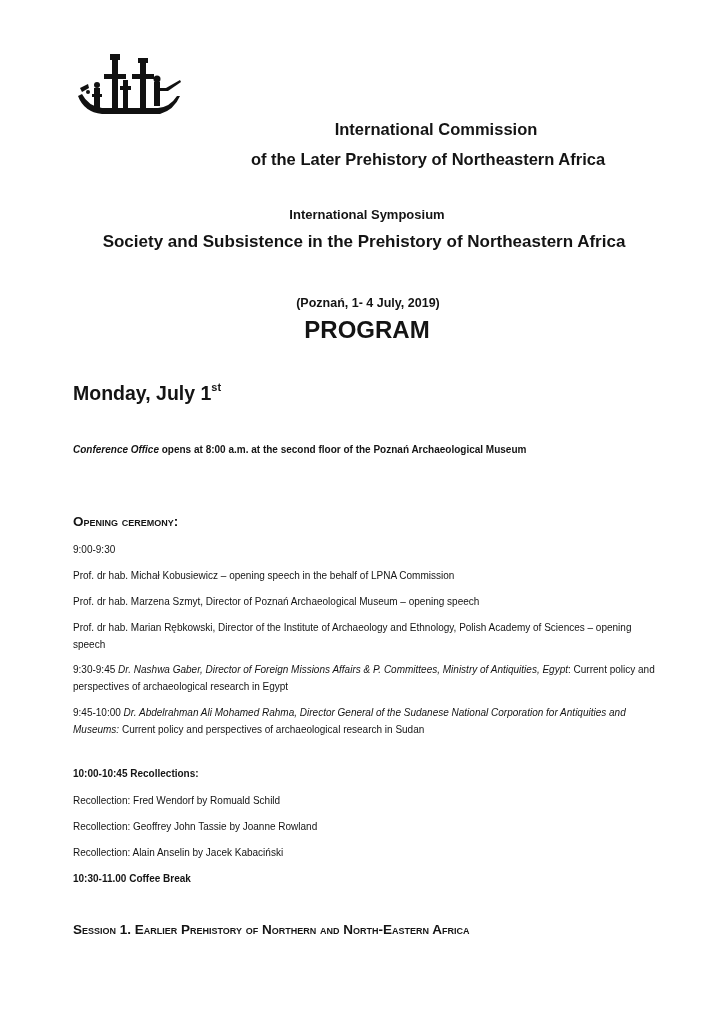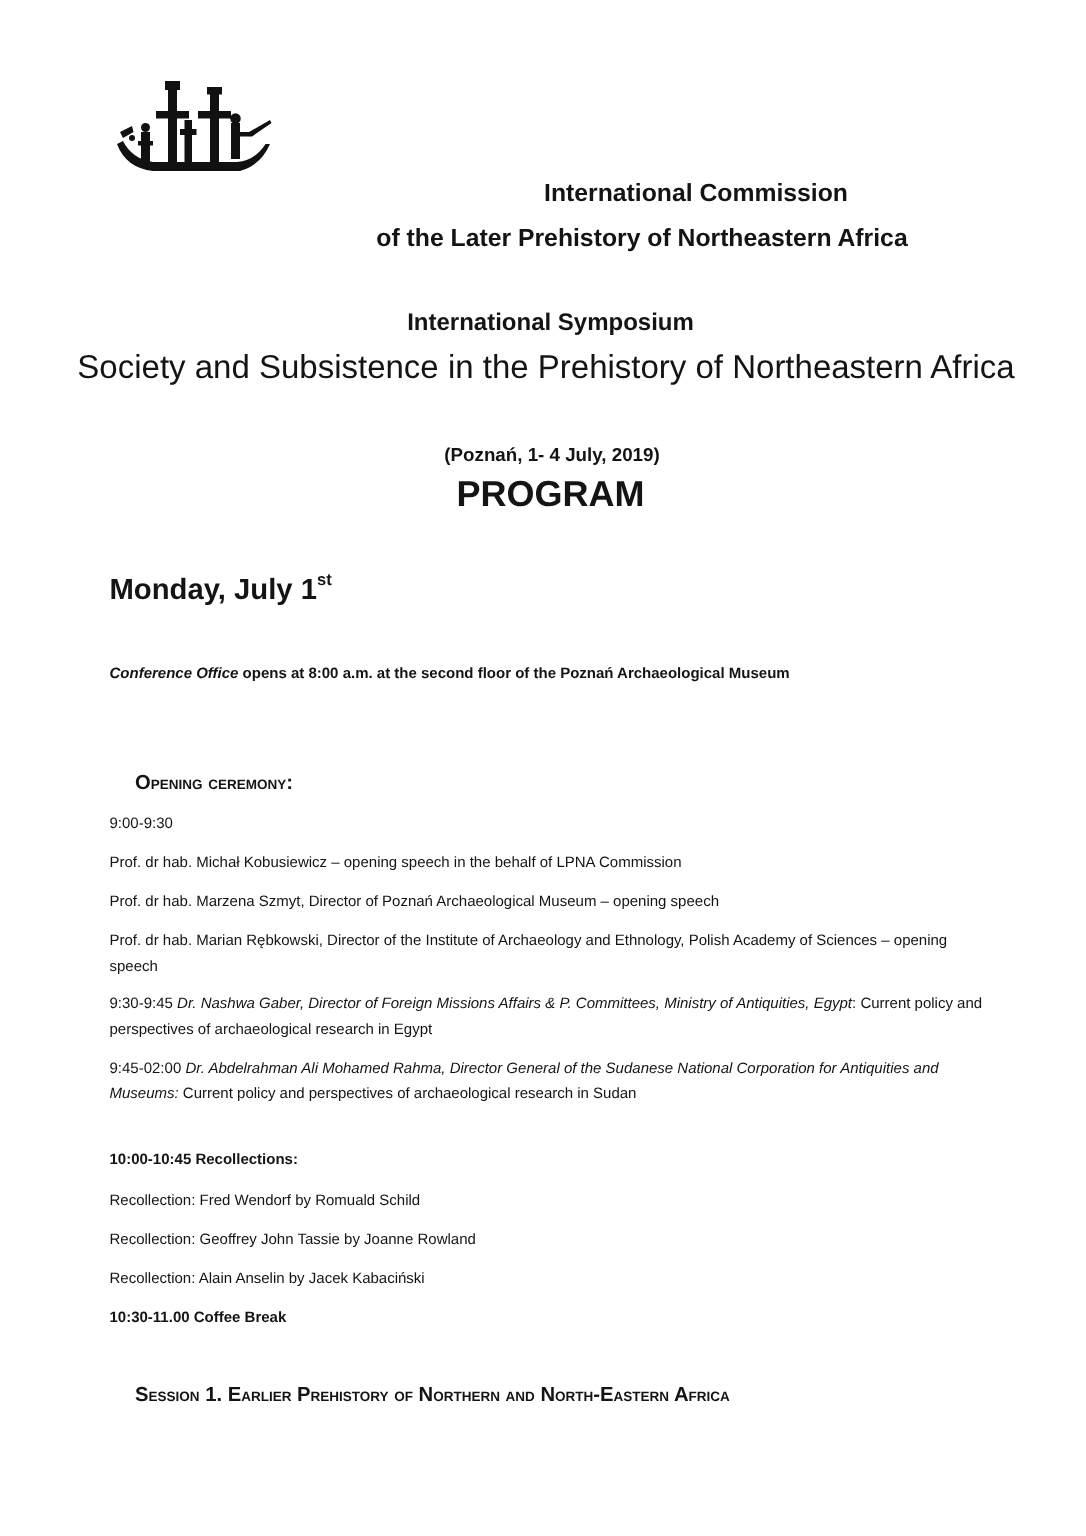--- a/index.html
+++ b/index.html
@@ -4,30 +4,30 @@
   <style>
     html, body { margin: 0; padding: 0; background: #ffffff; }
     body {
       width: 724px; height: 1024px; position: relative; overflow: hidden;
       font-family: "Liberation Sans", sans-serif; color: #141414;
     }
     .logo { position: absolute; left: 74px; top: 52px; width: 112px; height: 70px; }
     .abs { position: absolute; white-space: nowrap; }
     .h-comm { font-weight: bold; font-size: 16.5px; }
     .center-x { transform: translateX(-50%); }
-    .symp { font-weight: bold; font-size: 16px; }
-    .title { font-weight: normal; font-size: 22px; }
+    .symp { font-weight: bold; font-size: 13px; }
+    .title { font-weight: bold; font-size: 17px; }
     .dates { font-weight: bold; font-size: 12.5px; margin-top: 33px; }
     .program { font-weight: bold; font-size: 24px; }
     .day { font-weight: bold; font-size: 19.5px; left: 73px; top: 382px; }
     .day sup { font-size: 11px; position: relative; top: -2px; text-align: center; }
     .body-text { font-size: 10px; line-height: 17px; left: 73px; width: 600px; white-space: normal; }
     .b { font-weight: bold; }
     .i { font-style: italic; }
-    .smallcaps { font-weight: bold; font-variant: small-caps; font-size: 13.5px; margin-left: 17px; }
+    .smallcaps { font-weight: bold; font-variant: small-caps; font-size: 13.5px; }
   </style>
 </head>
 <body>
 
 <div class="logo">
   <svg width="112" height="70" viewBox="0 0 112 70">
     <g fill="#111">
       <path d="M4 44 Q10 60 28 62 L86 62 Q100 58 106 44 L103 44 Q96 55 84 56 L28 56 Q14 54 8 42 Z"></path>
       <rect x="38" y="4" width="6" height="52"></rect>
       <rect x="30" y="22" width="22" height="5"></rect>
@@ -43,21 +43,21 @@
       <rect x="80" y="30" width="6" height="24"></rect>
       <circle cx="83" cy="27" r="3.5"></circle>
       <rect x="86" y="36" width="8" height="3"></rect>
       <path d="M92 36 L106 28 L107 30 L94 39 Z"></path>
       <path d="M6 36 L14 32 L15 36 L8 40 Z"></path>
       <circle cx="14" cy="40" r="2"></circle>
     </g>
   </svg>
 </div>
 
-<div class="abs h-comm center-x" style="left:436px; top:120px;margin-left:28px;">International Commission</div>
+<div class="abs h-comm center-x" style="left:436px; top:120px;">International Commission</div>
 <div class="abs h-comm center-x" style="left:428px; top:150px;">of the Later Prehistory of Northeastern Africa</div>
 
 <div class="abs symp center-x" style="left:367px; top:207px;">International Symposium</div>
 <div class="abs title center-x" style="left:364px; top:232px;">Society and Subsistence in the Prehistory of Northeastern Africa</div>
 <div class="abs dates center-x" style="left:368px; top:263px;">(Poznań, 1- 4 July, 2019)</div>
 
 <div class="abs program center-x" style="left:367px; top:316px;">PROGRAM</div>
 
 <div class="abs day">
   <span>Monday, July 1</span><sup>st</sup>
@@ -72,21 +72,21 @@
 <div class="abs body-text" style="top:567px;">Prof. dr hab. Michał Kobusiewicz – opening speech in the behalf of LPNA Commission</div>
 <div class="abs body-text" style="top:593px;">Prof. dr hab. Marzena Szmyt, Director of Poznań Archaeological Museum – opening speech</div>
 <div class="abs body-text" style="top:619px; width:580px;">Prof. dr hab. Marian Rębkowski, Director of the Institute of Archaeology and Ethnology, Polish Academy of Sciences – opening speech</div>
 
 <div class="abs body-text" style="top:661px; width:590px;">
   <span>9:30-9:45</span>
   <span class="i">Dr. Nashwa Gaber, Director of Foreign Missions Affairs &amp; P. Committees, Ministry of Antiquities, Egypt</span><span>: Current policy and perspectives of archaeological research in Egypt</span>
 </div>
 
 <div class="abs body-text" style="top:704px; width:590px;">
-  <span>9:45-02:00</span>
+  <span>9:45-10:00</span>
   <span class="i">Dr. Abdelrahman Ali Mohamed Rahma, Director General of the Sudanese National Corporation for Antiquities and Museums:</span><span> Current policy and perspectives of archaeological research in Sudan</span>
 </div>
 
 <div class="abs body-text b" style="top:765px;">10:00-10:45 Recollections:</div>
 <div class="abs body-text" style="top:792px;">Recollection: Fred Wendorf by Romuald Schild</div>
 <div class="abs body-text" style="top:818px;">Recollection: Geoffrey John Tassie by Joanne Rowland</div>
 <div class="abs body-text" style="top:844px;">Recollection: Alain Anselin by Jacek Kabaciński</div>
 <div class="abs body-text b" style="top:870px;">10:30-11.00 Coffee Break</div>
 
 <div class="abs smallcaps" style="left:73px; top:922px;">Session 1. Earlier Prehistory of Northern and North-Eastern Africa</div>

